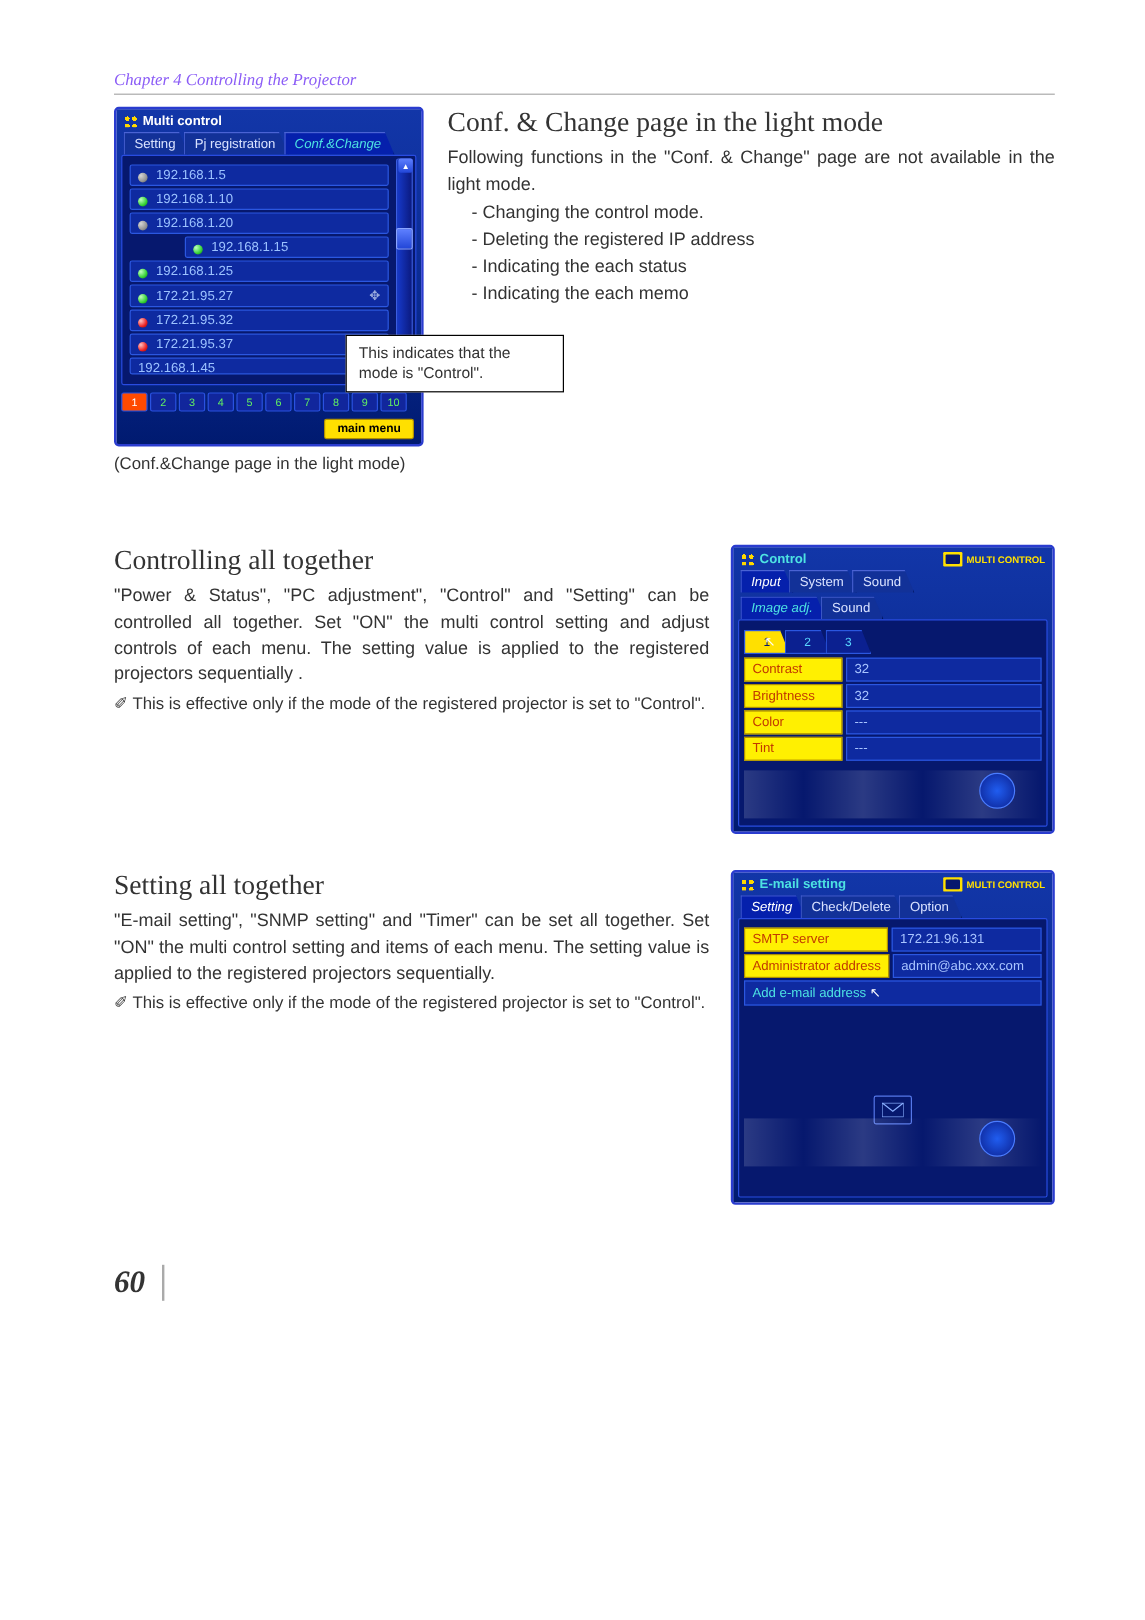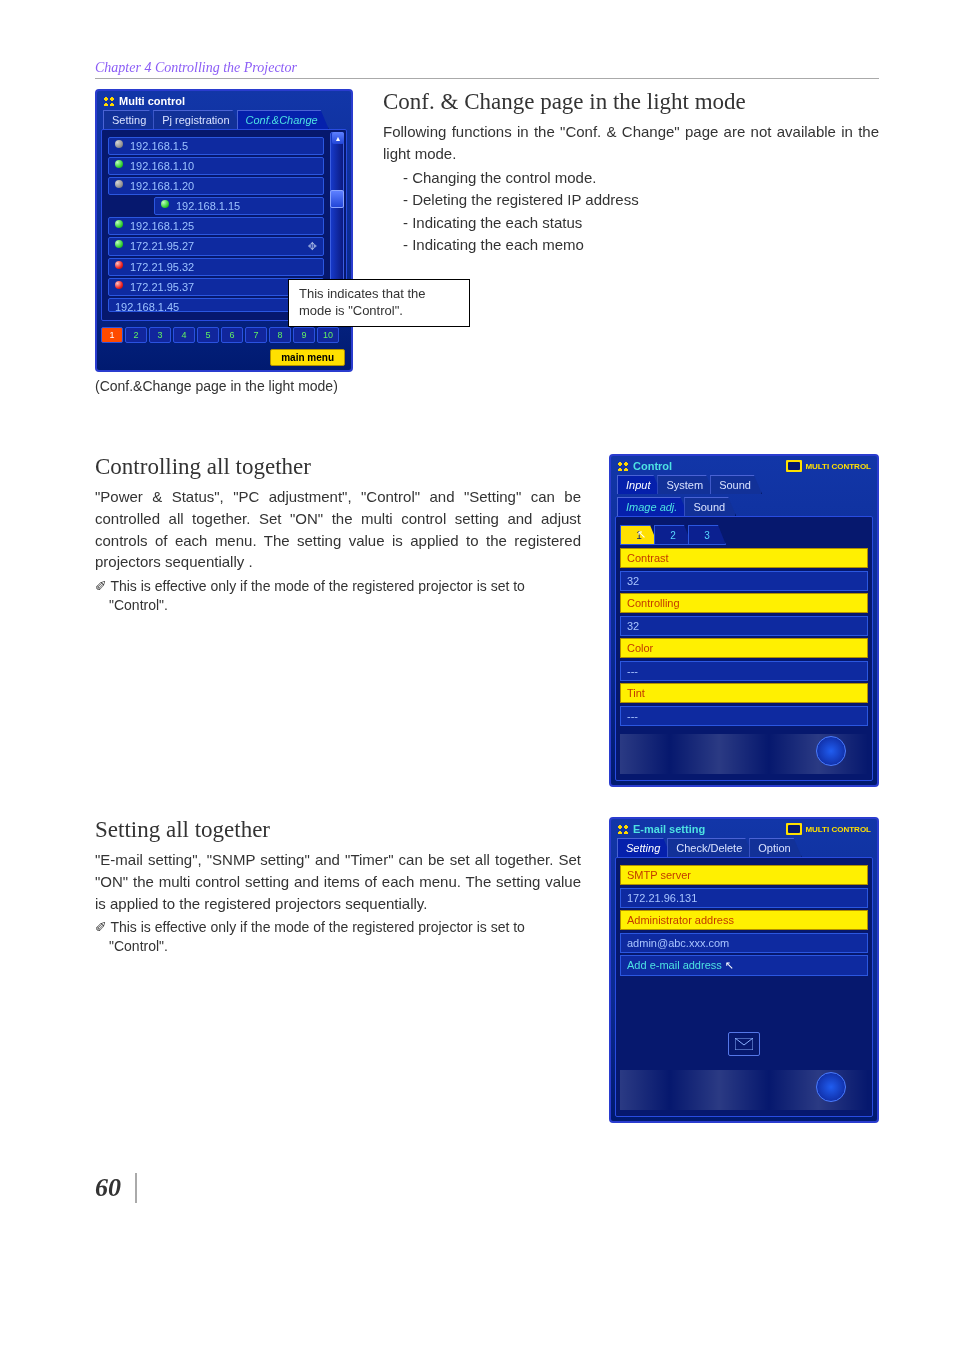--- a/index.html
+++ b/index.html
@@ -59,21 +59,21 @@
   }
   .caption {
     font-family: Arial, Helvetica, sans-serif;
     font-size: 14px;
     color: #333;
     margin-top: 6px;
   }
   .row {
     display: flex;
     align-items: flex-start;
-    gap: 28px;
+    gap: 18px;
   }
 
   
   .panel {
     background: linear-gradient(#1236a8,#0a2a90 60%,#001a70);
     border: 2px solid #2a3ccf;
     border-radius: 4px;
     overflow: hidden;
     font-family: Arial, Helvetica, sans-serif;
     color: #fff;
@@ -126,21 +126,21 @@
     padding:5px 4px 6px 4px;
     border:1px solid #294ce0;
     border-radius:2px;
   }
 
   
   .multi-panel { width:258px; }
   .ip-list { position:relative; }
   .ip-row {
     display:flex;
-    align-items:flex-start;
+    align-items:flex-end;
     gap:7px;
     background:#0e2aa0;
     border:1px solid #2b57e0;
     border-radius:2px;
     padding:2px 6px;
     margin:2px 2px 2px 2px;
     font-size:11px;
     color:#9cc2ff;
     position:relative;
   }
@@ -196,21 +196,21 @@
   .badge{
     margin-left:auto;display:flex;align-items:center;gap:3px;
     font-size:8px;color:#ffe000;
   }
   .badge .b-icon{
     width:16px;height:12px;background:#ffe000;border-radius:1px;
     position:relative;
   }
   .badge .b-icon:after{content:"";position:absolute;inset:2px;background:#06186e;border-radius:1px;}
   .kv-row{
-    display:flex;align-items:stretch;margin:2px 0;gap:3px;flex-direction:column;
+    display:flex;align-items:stretch;margin:2px 0;gap:3px;
   }
   .kv-label{
     background:#fff001;color:#c23a00;font-size:11px;padding:3px 6px;
     border:1px solid #b09000;min-width:82px;box-sizing:border-box;
   }
   .kv-val{
     background:#0e2aa0;border:1px solid #2b57e0;color:#a8c4ff;
     font-size:11px;padding:3px 6px;flex:1;
   }
   .num-tabs{display:flex;gap:0;margin:3px 0;}
@@ -374,21 +374,21 @@
             </div>
             <div class="num-tab">2</div>
             <div class="num-tab">3</div>
           </div>
           <div id="ctrl-rows">
               <div class="kv-row">
                 <div class="kv-label">Contrast</div>
                 <div class="kv-val">32</div>
               </div>
               <div class="kv-row">
-                <div class="kv-label">Controlling</div>
+                <div class="kv-label">Brightness</div>
                 <div class="kv-val">32</div>
               </div>
               <div class="kv-row">
                 <div class="kv-label">Color</div>
                 <div class="kv-val">---</div>
               </div>
               <div class="kv-row">
                 <div class="kv-label">Tint</div>
                 <div class="kv-val">---</div>
               </div>

